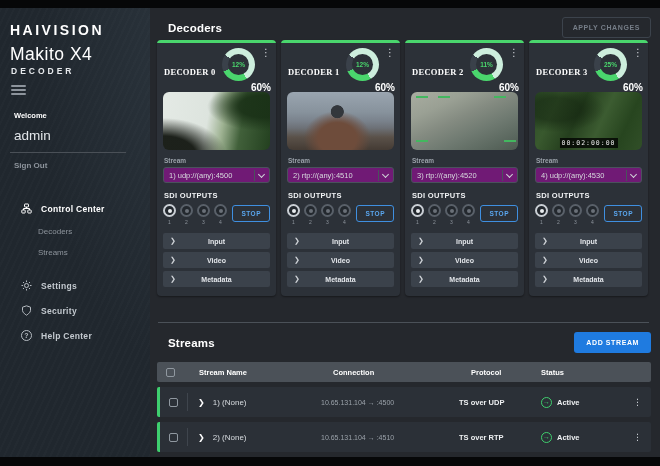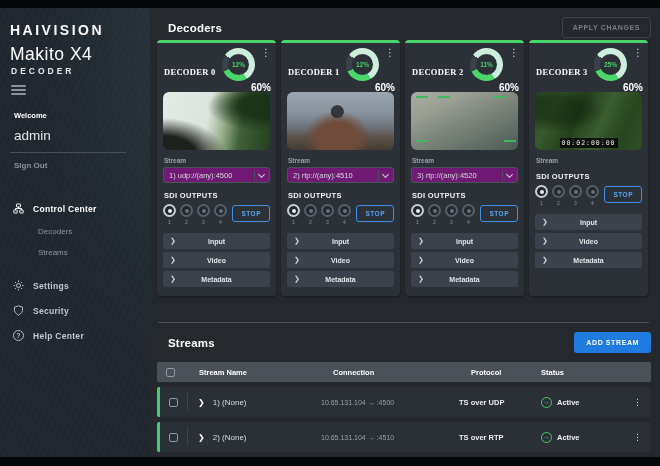--- a/index.html
+++ b/index.html
@@ -19,21 +19,21 @@
   .logo { color:#fff; font-size:14px; font-weight:bold; letter-spacing:2.5px; margin:14px 0 0 10px; }
   .product { color:#fff; font-size:17.5px; font-weight:400; letter-spacing:.5px; margin:6px 0 0 10px; }
   .tagline { color:#e6e9ec; font-size:8.5px; font-weight:bold; letter-spacing:3px; margin:1px 0 0 11px; }
   .hamburger { margin:9px 0 0 11px; width:15px; cursor:pointer; }
   .hamburger span { display:block; height:2px; background:#8d949c; margin-bottom:2px; border-radius:1px; }
   .welcome { color:#fff; font-size:7.5px; font-weight:bold; margin:16px 0 0 14px; }
   .username { color:#e2e6ea; font-size:13.5px; margin:8px 0 0 14px; }
   .side-divider { height:1px; background:#4a5057; margin:9px 24px 0 10px; }
   .signout { color:#8d949c; font-size:8px; font-weight:bold; margin:8px 0 0 14px; cursor:pointer; }
   .nav { margin-top:26px; }
-  .nav-item { display:flex; align-items:flex-end; gap:9px; padding:7px 0 7px 13px; cursor:pointer; }
+  .nav-item { display:flex; align-items:flex-end; gap:9px; padding:7px 0 7px 13px; cursor:pointer;margin-left:8px; }
   .nav-item .lbl { font-size:8.5px; font-weight:bold; color:#c3c9cf; letter-spacing:.3px; }
   .nav-item.active .lbl { color:#ffffff; }
   .nav-sub { padding:6px 0 6px 38px; font-size:8px; color:#8d949c; cursor:pointer; }
   .nav-gap { height:10px; }
   .nicon { width:11px; height:11px; flex:0 0 11px; }
   .nicon svg { width:11px; height:11px; display:block; }
   .qicon { width:11px; height:11px; border:1px solid #b6bcc2; border-radius:50%; color:#b6bcc2;
     font-size:7px; font-weight:bold; display:flex; align-items:center; justify-content:center; }
 
   
@@ -368,20 +368,25 @@
         <div class="gauge">
             <span class="pct">25%</span>
           </div>
         <span class="right-pct">60%</span>
       </div>
       <div class="card-body">
         <div class="thumb thumb-3">
           <span class="timecode">00:02:00:00</span>
         </div>
         <div class="stream-label">Stream</div>
+        <div class="select">
+          <span class="val">4) udp://(any):4530</span>
+          <span class="sep"></span>
+          <span class="chev-down"></span>
+        </div>
         <div class="sdi-label">SDI OUTPUTS</div>
         <div class="sdi-row">
           <div class="sdi-group">
             <div class="sdi-out on">
                 <span class="sdi-circle"></span>
                 <span class="sdi-num">1</span>
               </div>
             <div class="sdi-out">
                 <span class="sdi-circle"></span>
                 <span class="sdi-num">2</span>

